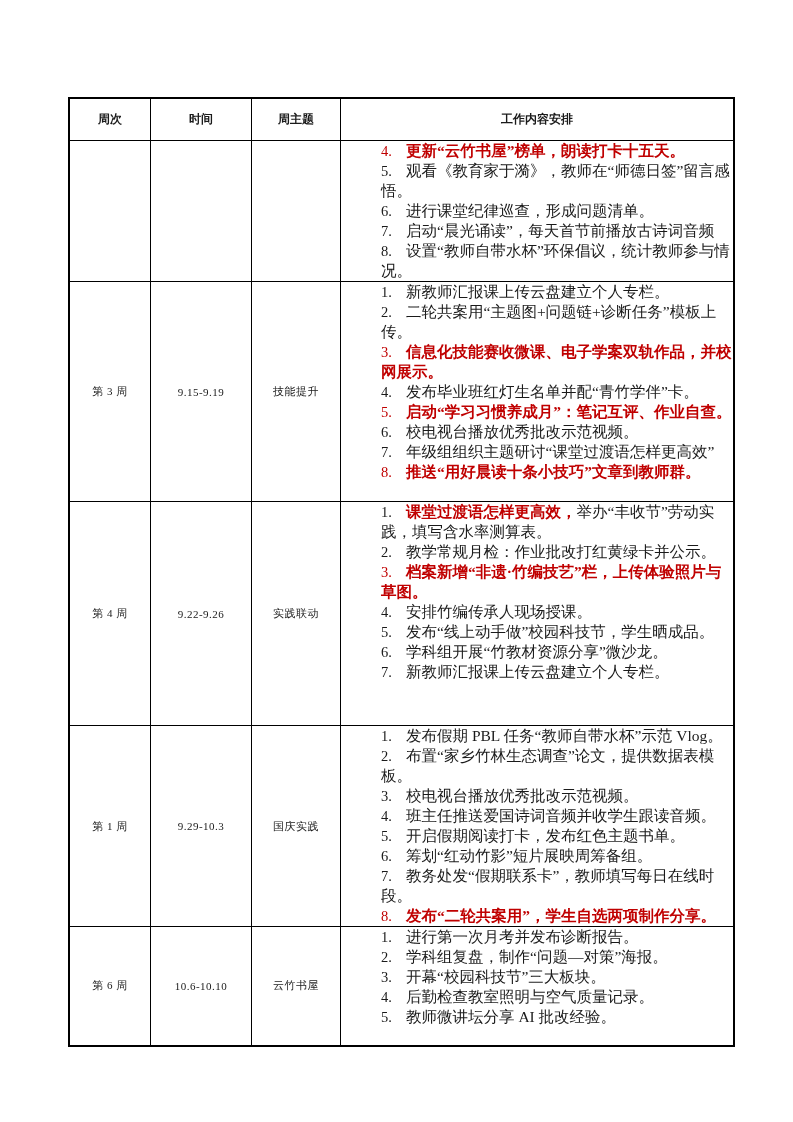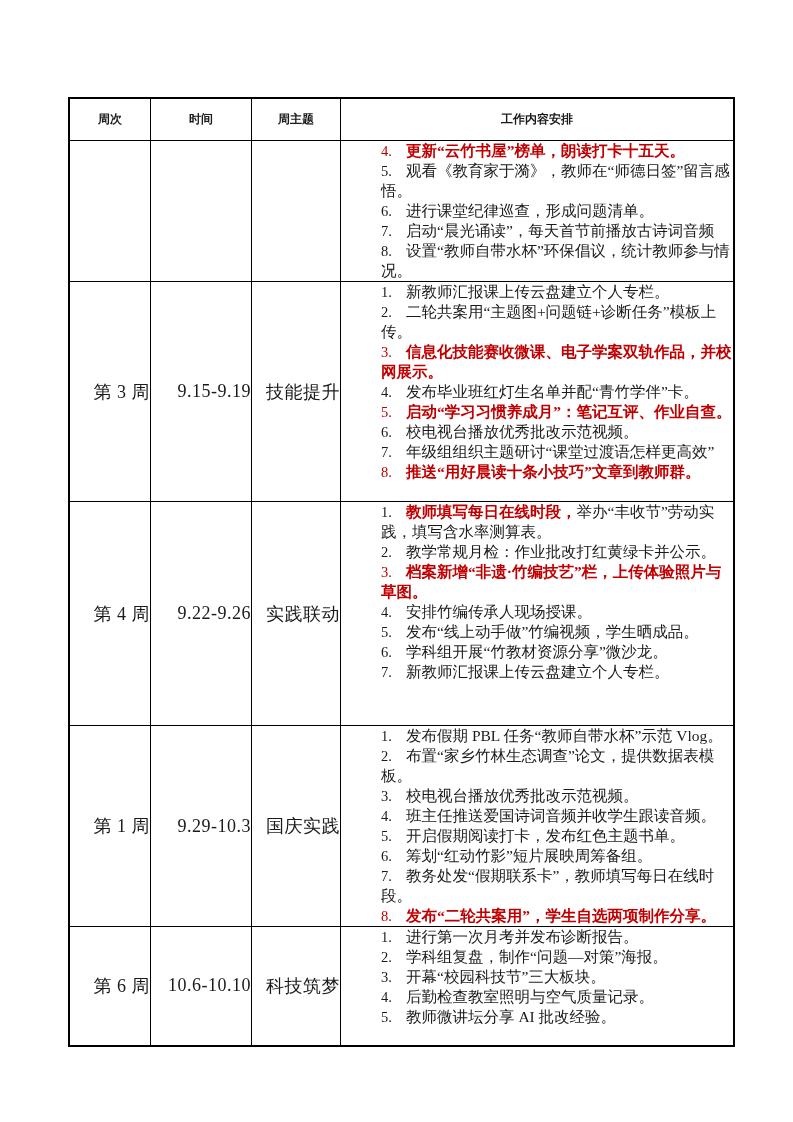--- a/index.html
+++ b/index.html
@@ -33,23 +33,23 @@
   thead th {
     height: 41px;
     font-family: Liberation Serif, serif;
     font-weight: bold;
     font-size: 12px;
     text-align: center;
     vertical-align: middle;
     border-bottom-width: 2px;
   }
   td.meta {
-    text-align: right;
+    text-align: center;
     vertical-align: middle;
-    font-size: 18px;
+    font-size: 11px;
     letter-spacing: 0.5px;
   }
   td.content {
     vertical-align: top;
     padding: 1px 2px 1px 4px;
   }
   .item {
     font-size: 15.5px;
     line-height: 20px;
     margin-left: 40px;
@@ -102,25 +102,25 @@
             <div class="item"><span class="num">6.</span><span class="">校电视台播放优秀批改示范视频。</span></div>
             <div class="item"><span class="num">7.</span><span class="">年级组组织主题研讨“课堂过渡语怎样更高效”</span></div>
             <div class="item"><span class="num red-num">8.</span><span class="red">推送“用好晨读十条小技巧”文章到教师群。</span></div>
           </td>
         </tr>
         <tr style="height: 224px;">
           <td class="meta">第 4 周</td>
           <td class="meta">9.22-9.26</td>
           <td class="meta">实践联动</td>
           <td class="content">
-            <div class="item"><span class="num">1.</span><span class="red">教师填写每日在线时段，</span><span class="">举办“丰收节”劳动实践，填写含水率测算表。</span></div>
+            <div class="item"><span class="num">1.</span><span class="red">课堂过渡语怎样更高效，</span><span class="">举办“丰收节”劳动实践，填写含水率测算表。</span></div>
             <div class="item"><span class="num">2.</span><span class="">教学常规月检：作业批改打红黄绿卡并公示。</span></div>
             <div class="item"><span class="num red-num">3.</span><span class="red">档案新增“非遗·竹编技艺”栏，上传体验照片与草图。</span></div>
             <div class="item"><span class="num">4.</span><span class="">安排竹编传承人现场授课。</span></div>
-            <div class="item"><span class="num">5.</span><span class="">发布“线上动手做”竹编视频，学生晒成品。</span></div>
+            <div class="item"><span class="num">5.</span><span class="">发布“线上动手做”校园科技节，学生晒成品。</span></div>
             <div class="item"><span class="num">6.</span><span class="">学科组开展“竹教材资源分享”微沙龙。</span></div>
             <div class="item"><span class="num">7.</span><span class="">新教师汇报课上传云盘建立个人专栏。</span></div>
           </td>
         </tr>
         <tr style="height: 196px;">
           <td class="meta">第 1 周</td>
           <td class="meta">9.29-10.3</td>
           <td class="meta">国庆实践</td>
           <td class="content">
             <div class="item"><span class="num">1.</span><span class="">发布假期 PBL 任务“教师自带水杯”示范 Vlog。</span></div>
@@ -129,21 +129,21 @@
             <div class="item"><span class="num">4.</span><span class="">班主任推送爱国诗词音频并收学生跟读音频。</span></div>
             <div class="item"><span class="num">5.</span><span class="">开启假期阅读打卡，发布红色主题书单。</span></div>
             <div class="item"><span class="num">6.</span><span class="">筹划“红动竹影”短片展映周筹备组。</span></div>
             <div class="item"><span class="num">7.</span><span class="">教务处发“假期联系卡”，教师填写每日在线时段。</span></div>
             <div class="item"><span class="num red-num">8.</span><span class="red">发布“二轮共案用”，学生自选两项制作分享。</span></div>
           </td>
         </tr>
         <tr style="height: 119px;">
           <td class="meta">第 6 周</td>
           <td class="meta">10.6-10.10</td>
-          <td class="meta">科技筑梦</td>
+          <td class="meta">云竹书屋</td>
           <td class="content">
             <div class="item"><span class="num">1.</span><span class="">进行第一次月考并发布诊断报告。</span></div>
             <div class="item"><span class="num">2.</span><span class="">学科组复盘，制作“问题—对策”海报。</span></div>
             <div class="item"><span class="num">3.</span><span class="">开幕“校园科技节”三大板块。</span></div>
             <div class="item"><span class="num">4.</span><span class="">后勤检查教室照明与空气质量记录。</span></div>
             <div class="item"><span class="num">5.</span><span class="">教师微讲坛分享 AI 批改经验。</span></div>
           </td>
         </tr>
       </tbody>
   </table>

